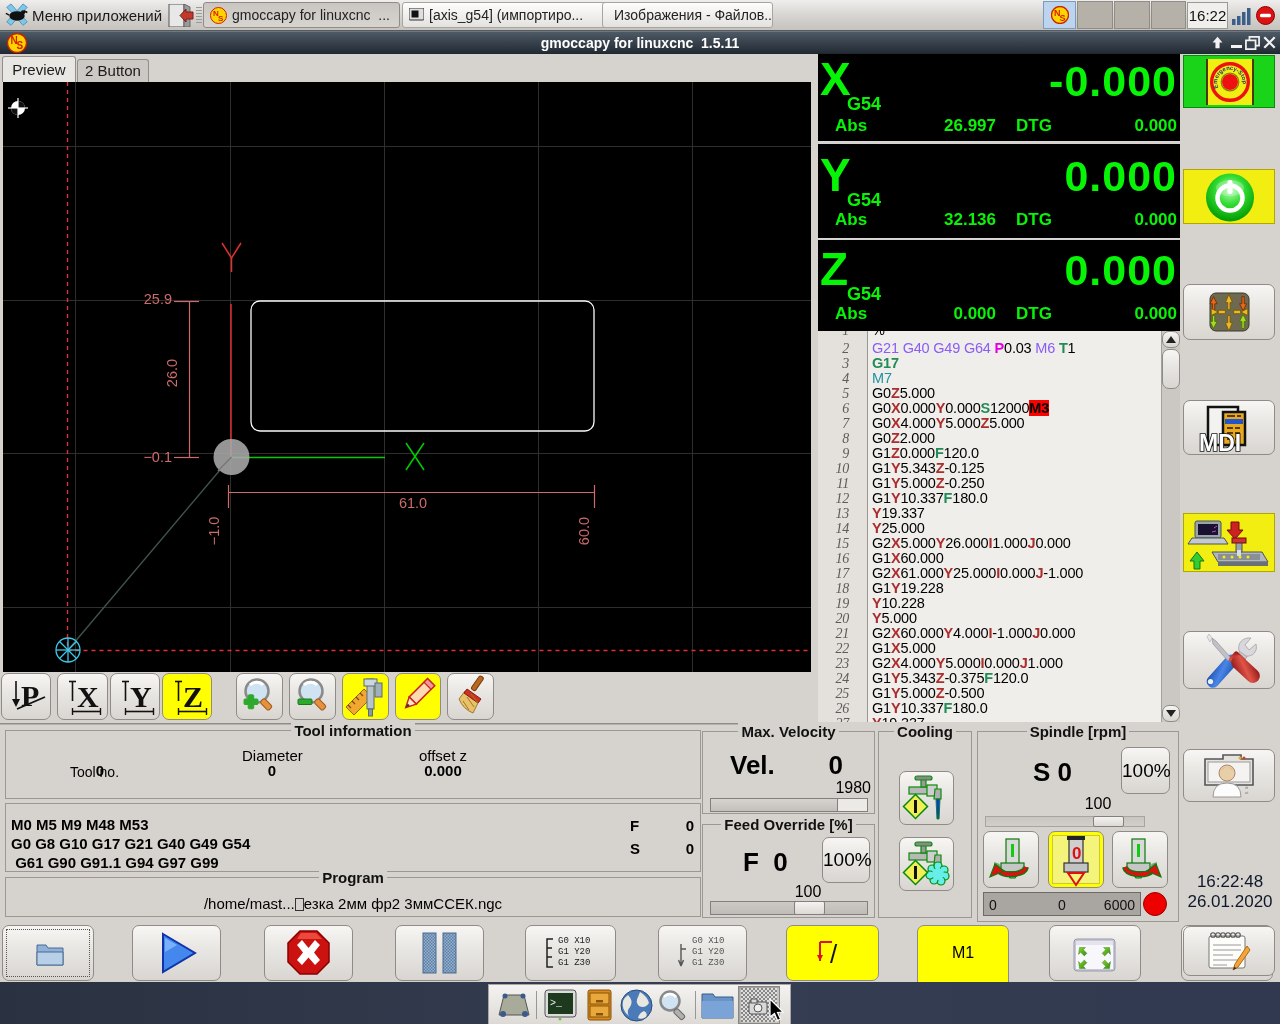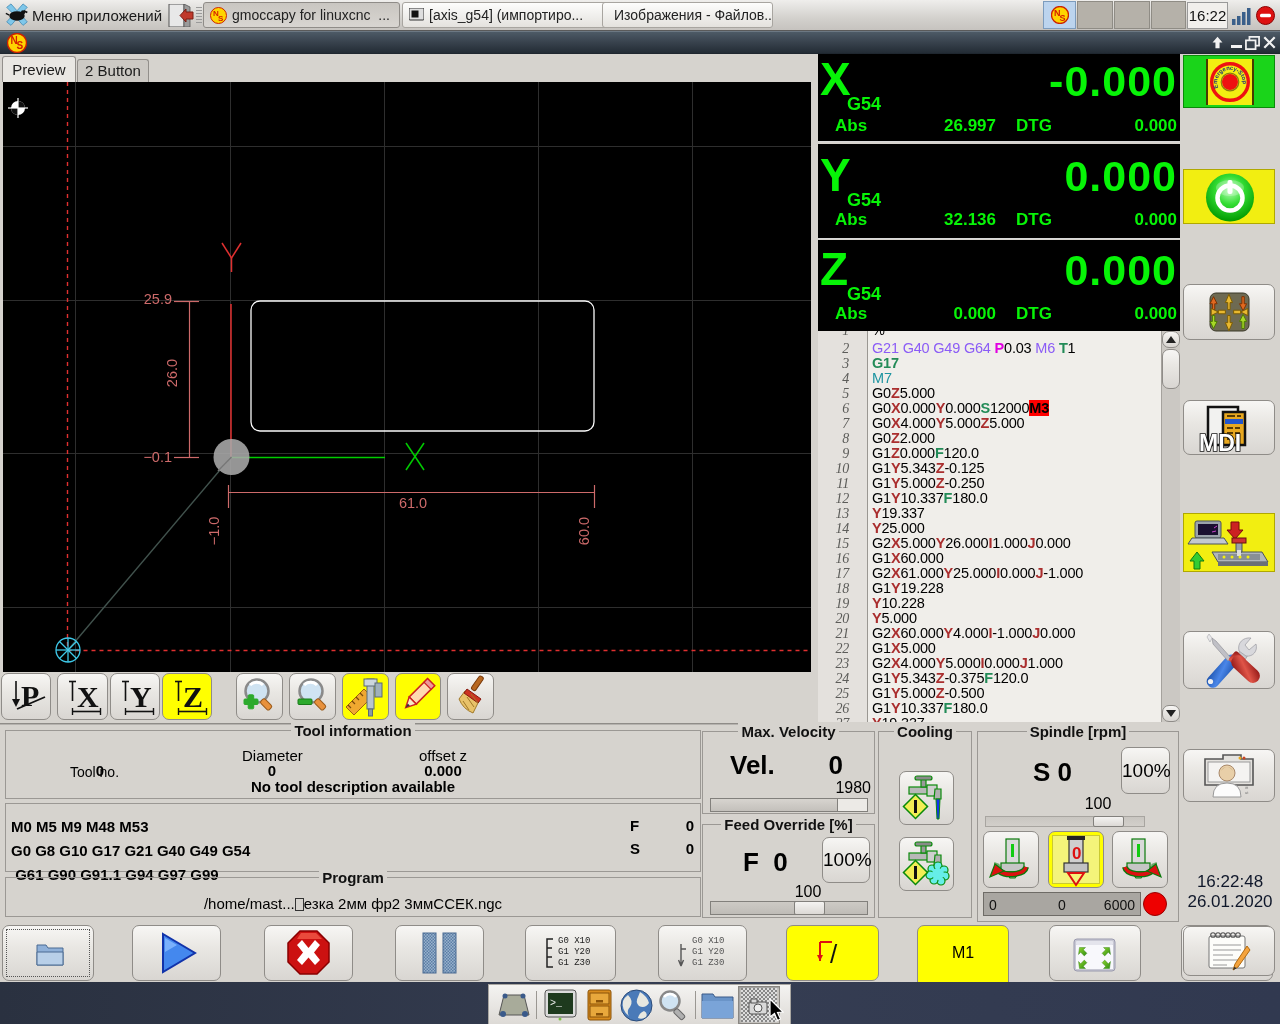--- a/index.html
+++ b/index.html
@@ -131,20 +131,21 @@
       <circle cx="9.5" cy="9.5" r="9" fill="#dd1111" stroke="#8a0000"></circle>
         <rect x="4" y="7.8" width="11" height="3.4" rx="1.5" fill="#fff"></rect>
     </svg>
   </div>
   <div class="abs" id="titlebar">
     <svg class="abs" style="left:7px;top:1px" width="20" height="20" viewBox="0 0 20 20">
         <circle cx="10" cy="10" r="9.5" fill="#ffd400" stroke="#cc2200" stroke-width="1.4"></circle>
         <text x="3.5" y="11" font-size="10" font-weight="bold" fill="#d42000" font-family="Liberation Sans">N</text>
         <text x="9.5" y="16" font-size="10" font-weight="bold" fill="#d42000" font-family="Liberation Sans">S</text>
       </svg>
+    <div class="title">gmoccapy for linuxcnc&nbsp; 1.5.11</div>
     <svg class="abs" style="left:1210px;top:4px" width="15" height="14" viewBox="0 0 18 17">
         <path d="M9 1 L15 8 L11.5 8 L11.5 15 L6.5 15 L6.5 8 L3 8 Z" fill="#f2f2f2"></path>
       </svg>
     <div class="abs" style="left:1231px;top:13px;width:11px;height:3px;background:#f2f2f2"></div>
     <svg class="abs" style="left:1245px;top:4px" width="15" height="14" viewBox="0 0 17 16">
         <rect x="5" y="1" width="11" height="10" fill="none" stroke="#f2f2f2" stroke-width="2"></rect>
         <rect x="1" y="5" width="11" height="10" fill="#39434e" stroke="#f2f2f2" stroke-width="2"></rect>
       </svg>
     <svg class="abs" style="left:1263px;top:4px" width="13" height="13" viewBox="0 0 15 15">
         <path d="M1.5 1.5 L13.5 13.5 M13.5 1.5 L1.5 13.5" stroke="#f2f2f2" stroke-width="2.6"></path>
@@ -420,25 +421,24 @@
     </div>
 
     <div class="frame" style="left:5px;top:730px;width:696px;height:69px">
       <div class="ftitle"><span>Tool information</span></div>
       <div class="abs" style="left:64px;top:33px;width:60px;text-align:left;font-size:14px">Tool no.</div>
       <div class="abs" style="left:236px;top:16px;width:60px;text-align:center;font-size:15px">Diameter</div>
       <div class="abs" style="left:407px;top:16px;width:60px;text-align:center;font-size:15px">offset z</div>
       <div class="abs" style="left:64px;top:31px;width:60px;text-align:center;font-size:15px;font-weight:bold">0</div>
       <div class="abs" style="left:236px;top:31px;width:60px;text-align:center;font-size:15px;font-weight:bold">0</div>
       <div class="abs" style="left:407px;top:31px;width:60px;text-align:center;font-size:15px;font-weight:bold">0.000</div>
-      <div class="abs" style="left:0;top:47px;width:100%;text-align:center;font-size:15px;font-weight:bold">No tool description available</div>
     </div>
 
     <div class="frame" style="left:5px;top:803px;width:696px;height:69px">
-      <div class="abs" style="left:5px;top:11px;font-size:15px;font-weight:bold;line-height:24px">M0 M5 M9 M48 M53<br>G0 G8 G10 G17 G21 G40 G49 G54<br>&nbsp;G61 G90 G91.1 G94 G97 G99</div>
+      <div class="abs" style="left:5px;top:11px;font-size:15px;font-weight:bold;line-height:19px">M0 M5 M9 M48 M53<br>G0 G8 G10 G17 G21 G40 G49 G54<br>&nbsp;G61 G90 G91.1 G94 G97 G99</div>
       <div class="abs" style="left:624px;top:13px;font-size:15px;font-weight:bold">F</div>
       <div class="abs" style="left:650px;top:13px;width:38px;text-align:right;font-size:15px;font-weight:bold">0</div>
       <div class="abs" style="left:624px;top:36px;font-size:15px;font-weight:bold">S</div>
       <div class="abs" style="left:650px;top:36px;width:38px;text-align:right;font-size:15px;font-weight:bold">0</div>
     </div>
 
     <div class="frame" style="left:5px;top:877px;width:696px;height:40px">
       <div class="ftitle"><span>Program</span></div>
       <div class="abs" style="left:0;top:17px;width:100%;text-align:center;font-size:15px">/home/mast...<span style="display:inline-block;width:9px;height:13px;border:1px solid #333;vertical-align:-2px"></span>езка 2мм фр2 3ммССЕК.ngc</div>
     </div>

